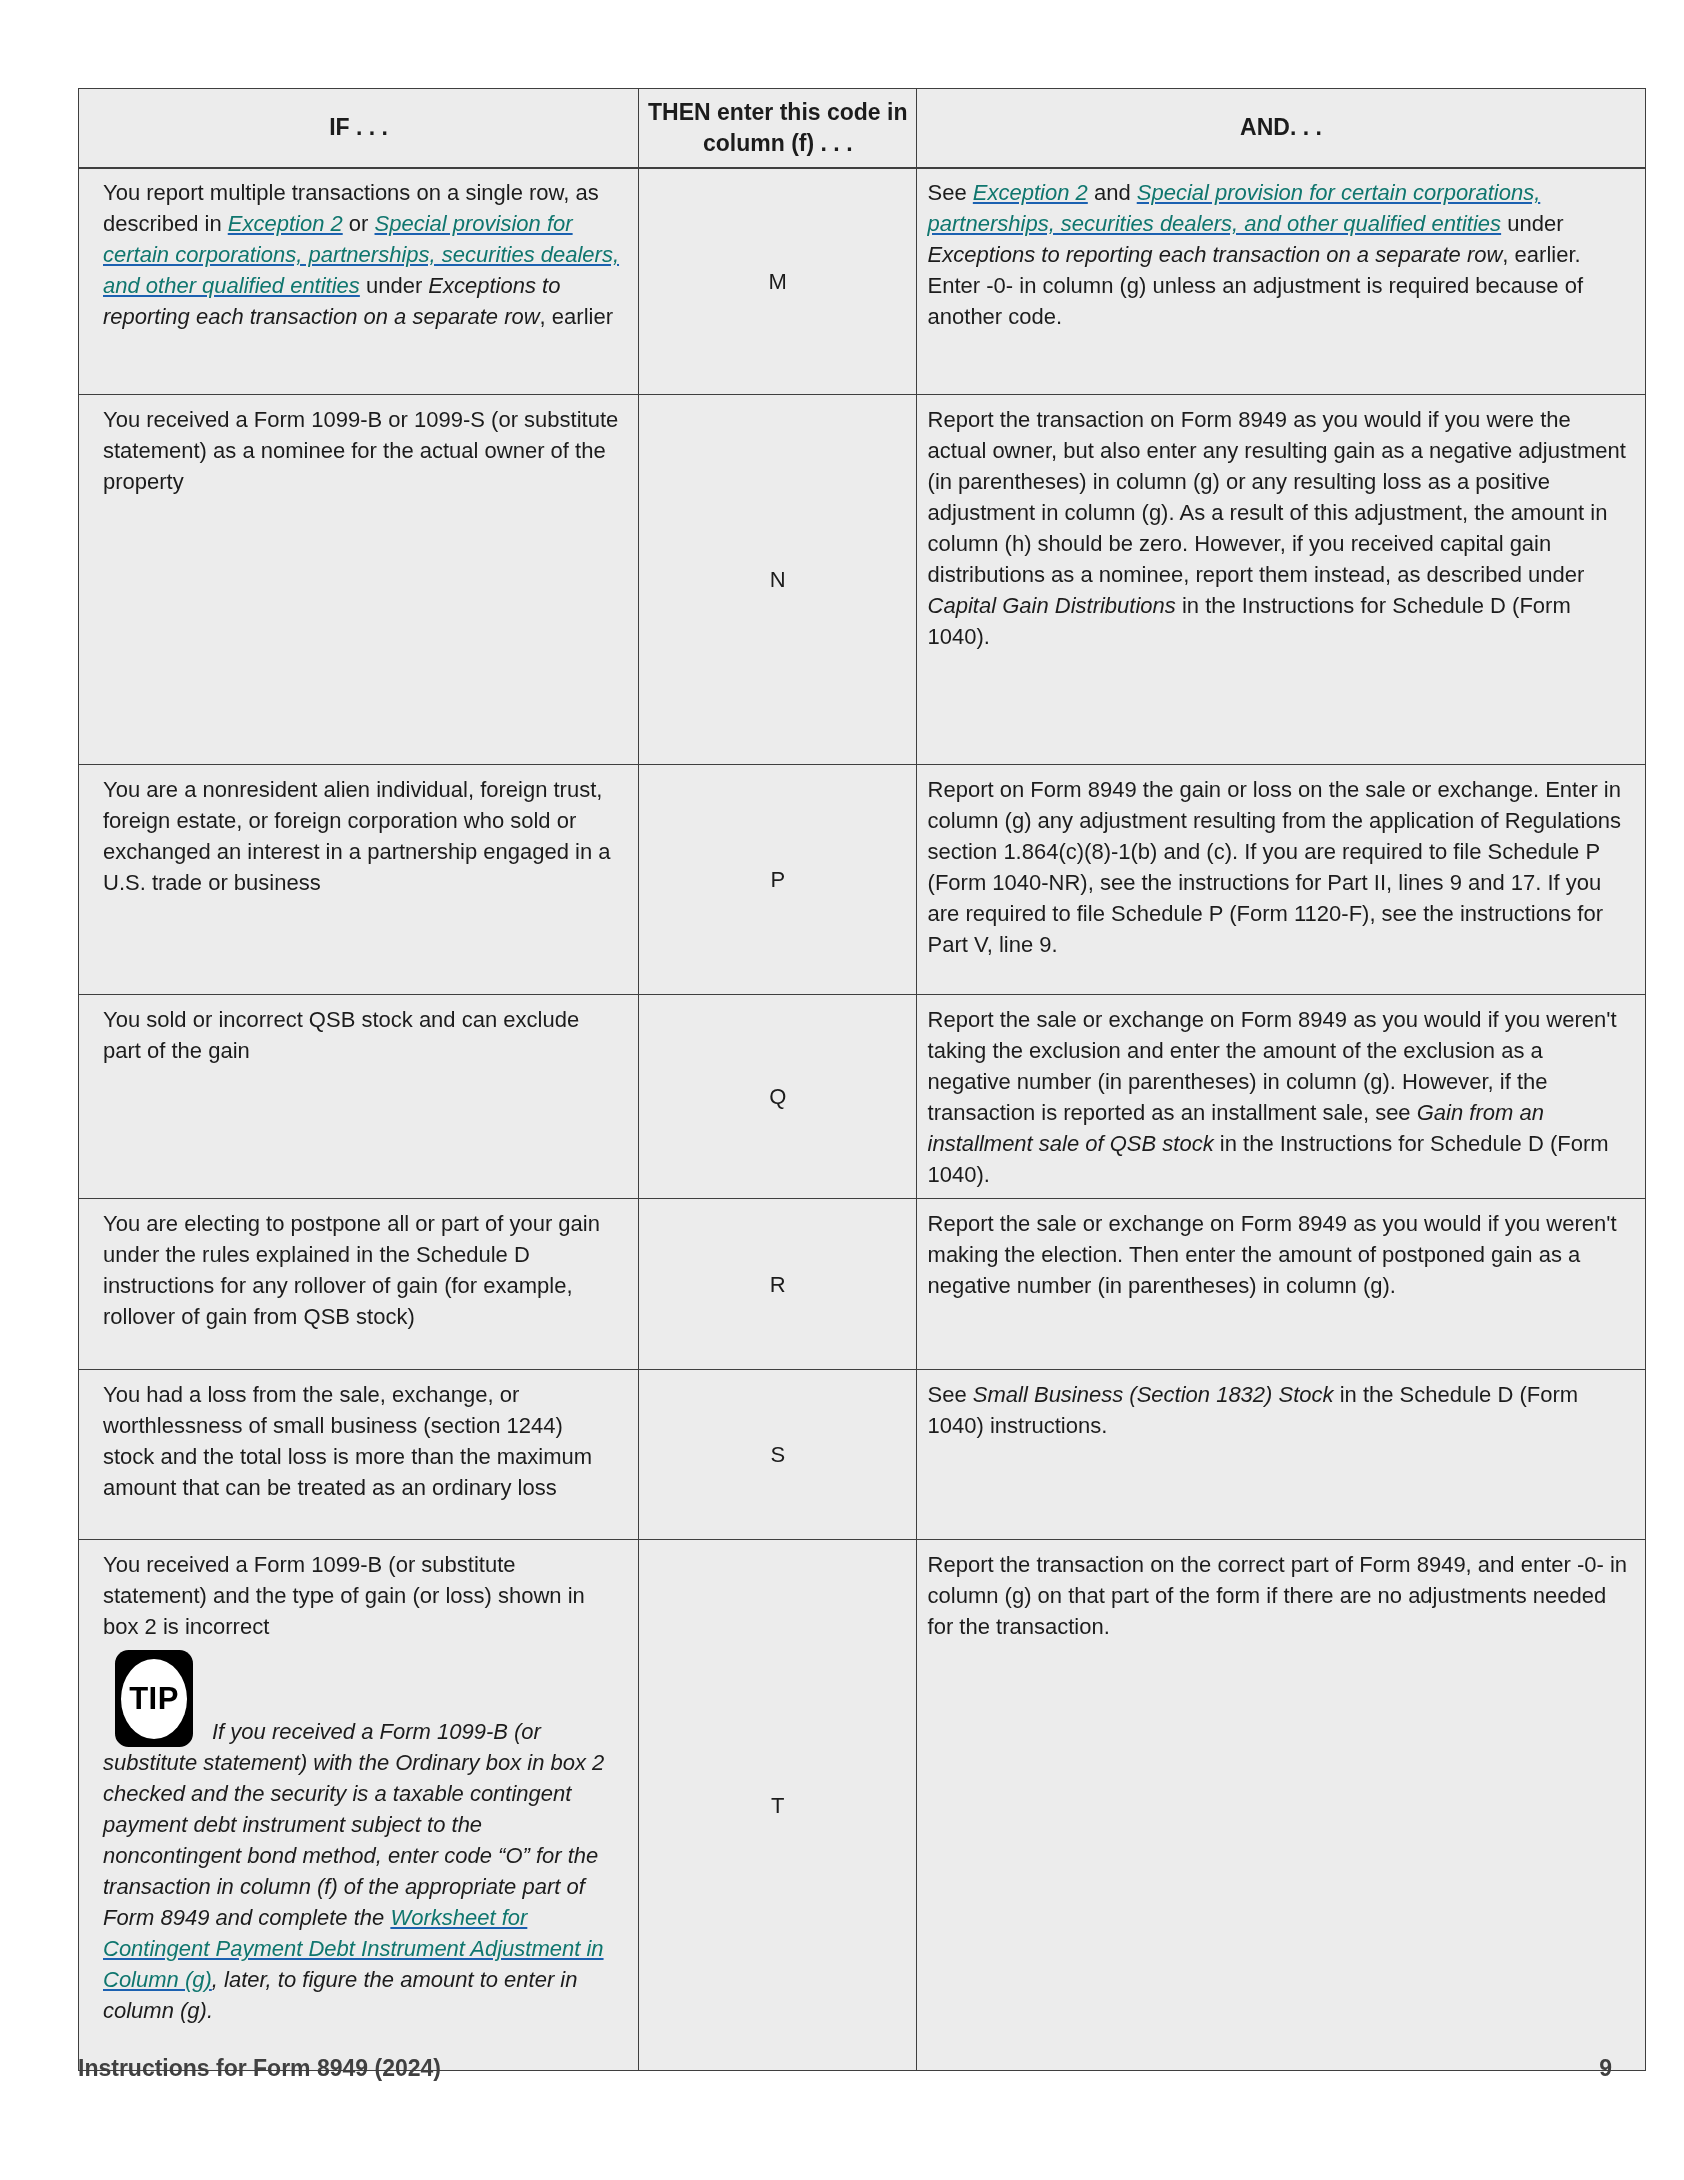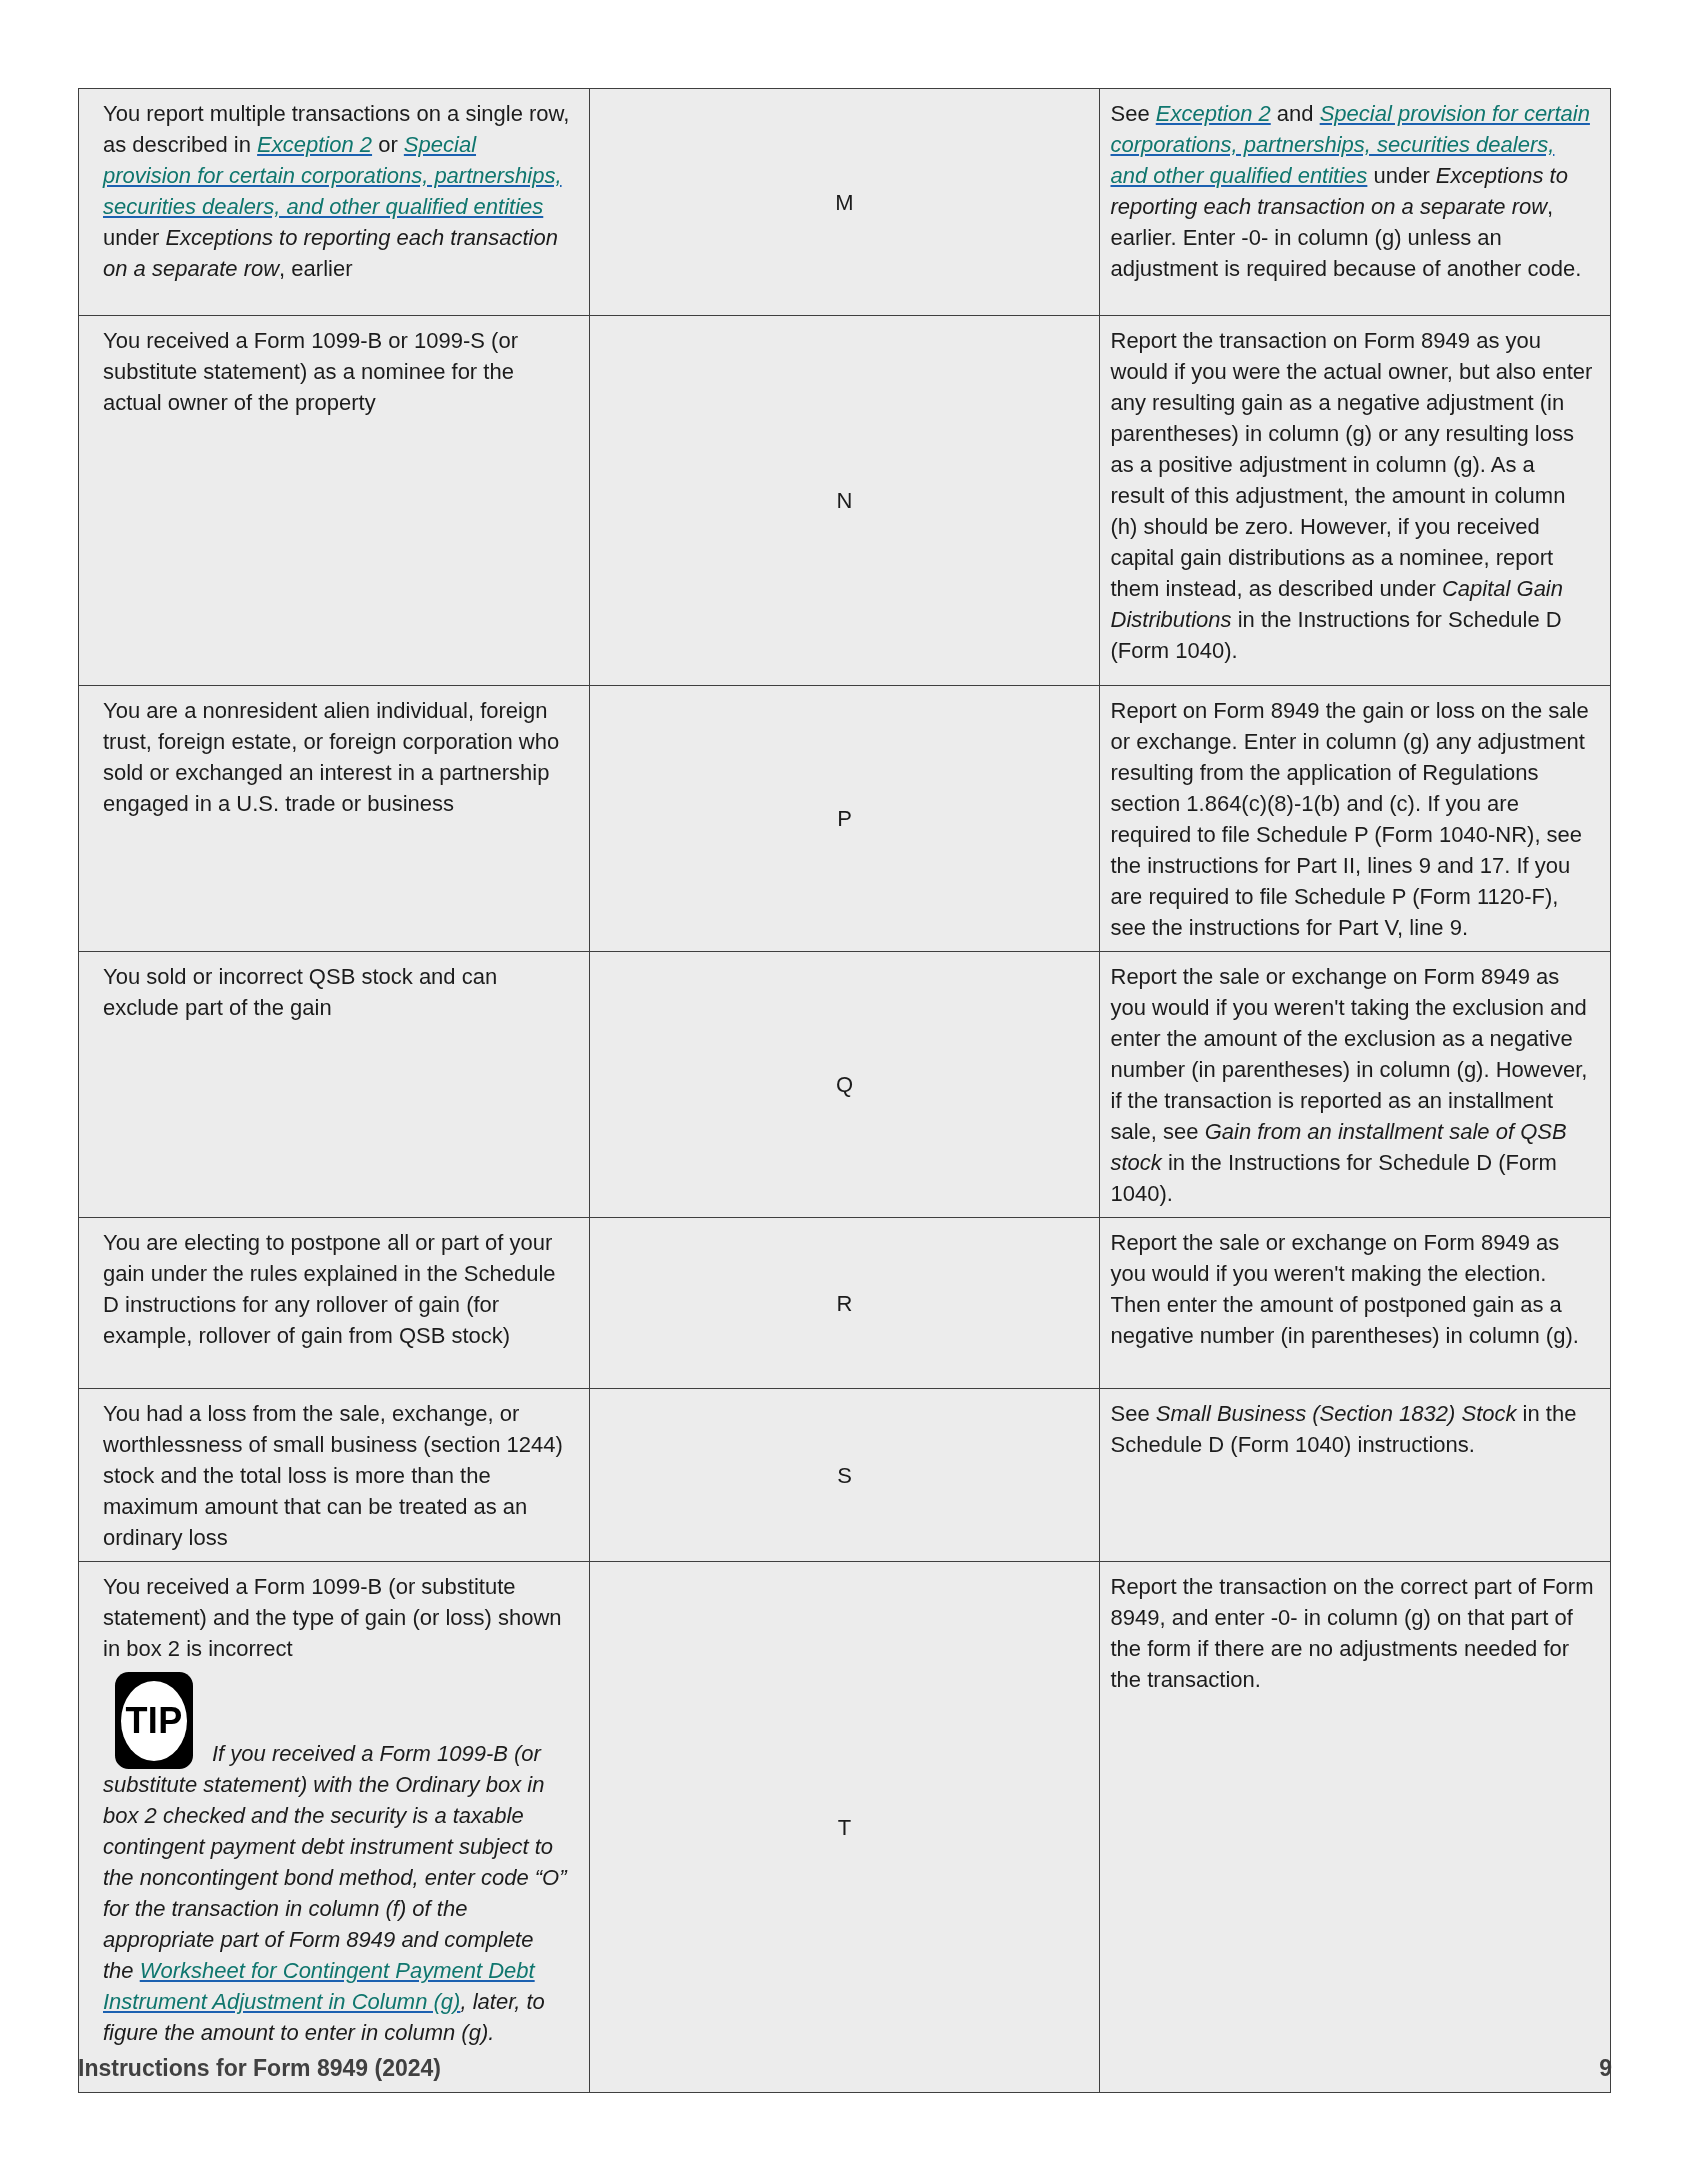--- a/index.html
+++ b/index.html
@@ -71,21 +71,21 @@
   }
   .tip-oval {
     position: absolute;
     left: 6px; right: 6px; top: 8.5px; bottom: 8.5px;
     background: #ffffff;
     border-radius: 50%;
     display: flex;
     align-items: center;
     justify-content: center;
     font-weight: bold;
-    font-size: 36px;
+    font-size: 31px;
     letter-spacing: 0.4px;
     color: #000000;
     font-style: normal;
   }
   .footer {
     position: absolute;
     left: 78px;
     right: 73px;
     top: 2055px;
     display: flex;
@@ -95,20 +95,25 @@
     color: #404040;
   }
 </style>
 </head>
 <body>
 
 <div class="page">
 
   <table class="codes">
     <tbody>
+        <tr style="height:79px;">
+      <th class="h-if">IF . . .</th>
+      <th class="h-code">THEN enter this code in column (f) . . .</th>
+      <th class="h-and">AND. . .</th>
+    </tr>
 
     <tr style="height:227px;">
       <td class="c-if"><span>You report multiple transactions on a single row, as described in </span><span class="lnk">Exception 2</span><span> or </span><span class="lnk">Special provision for certain corporations, partnerships, securities dealers, and other qualified entities</span><span> under </span><span class="it">Exceptions to reporting each transaction on a separate row</span><span>, earlier</span></td>
       <td class="c-code">M</td>
       <td class="c-and"><span>See </span><span class="lnk">Exception 2</span><span> and </span><span class="lnk">Special provision for certain corporations, partnerships, securities dealers, and other qualified entities</span><span> under </span><span class="it">Exceptions to reporting each transaction on a separate row</span><span>, earlier. Enter -0- in column (g) unless an adjustment is required because of another code.</span></td>
     </tr>
 
     <tr style="height:370px;">
       <td class="c-if"><span>You received a Form 1099-B or 1099-S (or substitute statement) as a nominee for the actual owner of the property</span></td>
       <td class="c-code">N</td>

